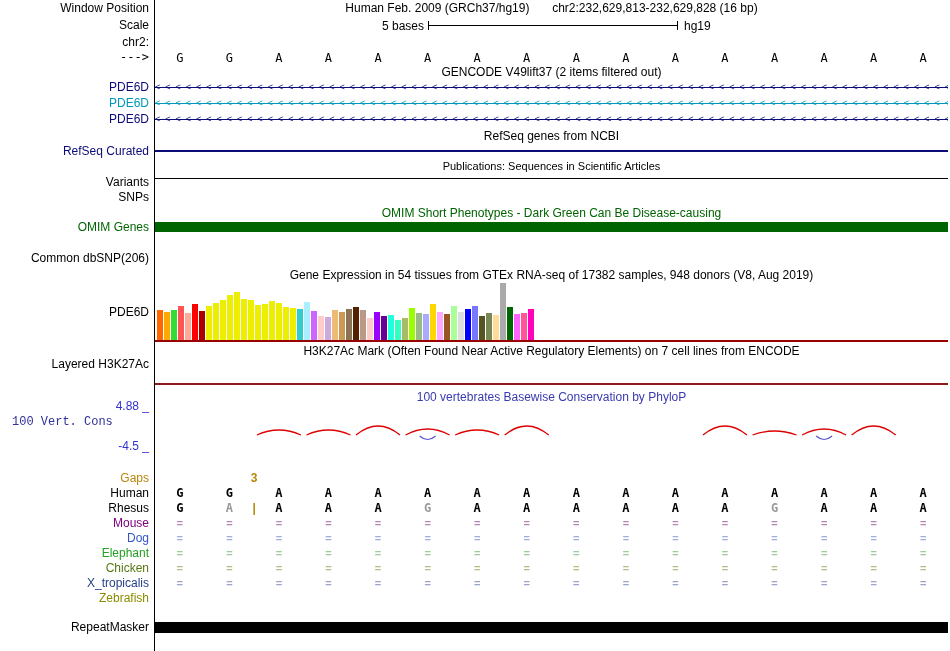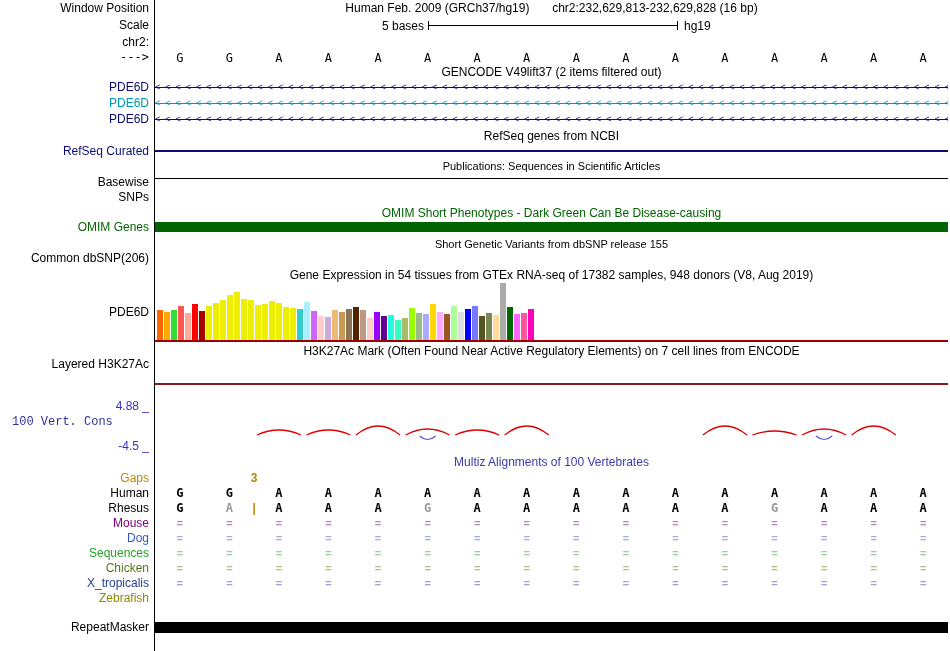--- a/index.html
+++ b/index.html
@@ -79,29 +79,28 @@
         <div style="position: absolute; left: 0px; top: 6px; width: 793px; height: 1px; background: rgb(12, 12, 120);"></div>
         <div style="position: absolute; left: 0px; top: 0px; width: 793px; height: 13px; font-size: 9px; line-height: 13px; letter-spacing: 5px; white-space: nowrap;">&lt;&lt;&lt;&lt;&lt;&lt;&lt;&lt;&lt;&lt;&lt;&lt;&lt;&lt;&lt;&lt;&lt;&lt;&lt;&lt;&lt;&lt;&lt;&lt;&lt;&lt;&lt;&lt;&lt;&lt;&lt;&lt;&lt;&lt;&lt;&lt;&lt;&lt;&lt;&lt;&lt;&lt;&lt;&lt;&lt;&lt;&lt;&lt;&lt;&lt;&lt;&lt;&lt;&lt;&lt;&lt;&lt;&lt;&lt;&lt;&lt;&lt;&lt;&lt;&lt;&lt;&lt;&lt;&lt;&lt;&lt;&lt;&lt;&lt;&lt;&lt;&lt;&lt;&lt;&lt;&lt;&lt;&lt;&lt;&lt;&lt;&lt;&lt;&lt;&lt;</div>
       </div>
     </div>
 
   <div class="title" style="top:130px">RefSeq genes from NCBI</div>
   <div class="lbl navy" style="top:145px">RefSeq Curated</div>
   <div id="refseq-line" class="line" style="top: 150px; height: 2px; background: rgb(12, 12, 120);"></div>
 
   <div class="title small" style="top:160px">Publications: Sequences in Scientific Articles</div>
-  <div class="lbl" style="top:176px">Basewise</div>
+  <div class="lbl" style="top:176px">Variants</div>
   <div class="line" style="top:178px;height:1px;background:#000"></div>
   <div class="lbl" style="top:191px">SNPs</div>
 
   <div class="title green" style="top:207px">OMIM Short Phenotypes - Dark Green Can Be Disease-causing</div>
   <div class="lbl green" style="top:221px">OMIM Genes</div>
   <div id="omim-bar" class="line" style="top: 222px; height: 10px; background: rgb(0, 100, 0);"></div>
 
-  <div class="title small" style="top:238px">Short Genetic Variants from dbSNP release 155</div>
   <div class="lbl" style="top:252px">Common dbSNP(206)</div>
 
   <div class="title" style="top:269px">Gene Expression in 54 tissues from GTEx RNA-seq of 17382 samples, 948 donors (V8, Aug 2019)</div>
   <div class="lbl" style="top:306px">PDE6D</div>
   <div id="gtex-bars" style="position:absolute;left:157px;top:283px;height:57px;display:flex;align-items:flex-end;gap:1px">
       <div style="width: 6px; height: 30px; background: rgb(255, 102, 0); flex: 0 0 auto;"></div>
       <div style="width: 6px; height: 28px; background: rgb(255, 170, 0); flex: 0 0 auto;"></div>
       <div style="width: 6px; height: 30px; background: rgb(51, 221, 51); flex: 0 0 auto;"></div>
       <div style="width: 6px; height: 34px; background: rgb(255, 85, 85); flex: 0 0 auto;"></div>
       <div style="width: 6px; height: 27px; background: rgb(255, 170, 153); flex: 0 0 auto;"></div>
@@ -154,46 +153,46 @@
       <div style="width: 6px; height: 26px; background: rgb(255, 102, 255); flex: 0 0 auto;"></div>
       <div style="width: 6px; height: 27px; background: rgb(255, 85, 153); flex: 0 0 auto;"></div>
       <div style="width: 6px; height: 31px; background: rgb(255, 0, 187); flex: 0 0 auto;"></div>
     </div>
   <div id="gtex-baseline" class="line" style="top: 340px; height: 2px; background: rgb(153, 0, 0);"></div>
 
   <div class="title" style="top:345px">H3K27Ac Mark (Often Found Near Active Regulatory Elements) on 7 cell lines from ENCODE</div>
   <div class="lbl" style="top:358px">Layered H3K27Ac</div>
   <div id="h3k27-line" class="line" style="top: 383px; height: 2px; background: rgb(139, 26, 26);"></div>
 
+  <div class="title blue" style="top:391px">100 vertebrates Basewise Conservation by PhyloP</div>
   <div class="lbl blue2" style="top:400px">4.88 _</div>
   <div class="violet" style="position:absolute;left:12px;top:415px">100 Vert. Cons</div>
   <div class="lbl blue2" style="top:440px">-4.5 _</div>
   <div id="cons-area" style="position:absolute;left:155px;top:408px;width:793px;height:44px"><svg width="793" height="44">
         <path d="M 101.90625 27 Q 123.90625 17 145.90625 27" stroke="#DD0000" stroke-width="1.3" fill="none"></path>
         <path d="M 151.46875 27 Q 173.46875 17 195.46875 27" stroke="#DD0000" stroke-width="1.3" fill="none"></path>
         <path d="M 201.03125 27 Q 223.03125 9 245.03125 27" stroke="#DD0000" stroke-width="1.3" fill="none"></path>
         <path d="M 250.59375 27 Q 272.59375 15 294.59375 27" stroke="#DD0000" stroke-width="1.3" fill="none"></path>
         <path d="M 264.59375 28 Q 272.59375 35 280.59375 28" stroke="#5555CC" stroke-width="1.2" fill="none"></path>
         <path d="M 300.15625 27 Q 322.15625 17 344.15625 27" stroke="#DD0000" stroke-width="1.3" fill="none"></path>
         <path d="M 349.71875 27 Q 371.71875 9 393.71875 27" stroke="#DD0000" stroke-width="1.3" fill="none"></path>
         <path d="M 547.96875 27 Q 569.96875 9 591.96875 27" stroke="#DD0000" stroke-width="1.3" fill="none"></path>
         <path d="M 597.53125 27 Q 619.53125 19 641.53125 27" stroke="#DD0000" stroke-width="1.3" fill="none"></path>
         <path d="M 647.09375 27 Q 669.09375 15 691.09375 27" stroke="#DD0000" stroke-width="1.3" fill="none"></path>
         <path d="M 661.09375 28 Q 669.09375 35 677.09375 28" stroke="#5555CC" stroke-width="1.2" fill="none"></path>
         <path d="M 696.65625 27 Q 718.65625 9 740.65625 27" stroke="#DD0000" stroke-width="1.3" fill="none"></path>
       </svg></div>
 
-  <div class="title blue" style="top:456px">Multiz Alignments of 100 Vertebrates</div>
   <div id="mz-labels" style="position:absolute;left:0;top:472px;width:149px;height:135px">
       <div style="position: absolute; left: 0px; width: 149px; text-align: right; top: 0px; color: rgb(184, 134, 11); line-height: 13px;">Gaps</div>
       <div style="position: absolute; left: 0px; width: 149px; text-align: right; top: 15px; color: rgb(0, 0, 0); line-height: 13px;">Human</div>
       <div style="position: absolute; left: 0px; width: 149px; text-align: right; top: 30px; color: rgb(0, 0, 0); line-height: 13px;">Rhesus</div>
       <div style="position: absolute; left: 0px; width: 149px; text-align: right; top: 45px; color: rgb(128, 0, 128); line-height: 13px;">Mouse</div>
       <div style="position: absolute; left: 0px; width: 149px; text-align: right; top: 60px; color: rgb(51, 85, 204); line-height: 13px;">Dog</div>
-      <div style="position: absolute; left: 0px; width: 149px; text-align: right; top: 75px; color: rgb(34, 160, 34); line-height: 13px;">Sequences</div>
+      <div style="position: absolute; left: 0px; width: 149px; text-align: right; top: 75px; color: rgb(34, 160, 34); line-height: 13px;">Elephant</div>
       <div style="position: absolute; left: 0px; width: 149px; text-align: right; top: 90px; color: rgb(85, 119, 17); line-height: 13px;">Chicken</div>
       <div style="position: absolute; left: 0px; width: 149px; text-align: right; top: 105px; color: rgb(39, 64, 139); line-height: 13px;">X_tropicalis</div>
       <div style="position: absolute; left: 0px; width: 149px; text-align: right; top: 120px; color: rgb(139, 139, 0); line-height: 13px;">Zebrafish</div>
     </div>
   <div id="mz-cells" style="position:absolute;left:155px;top:472px;width:793px;height:135px">
       <div style="position: absolute; left: 0px; top: 0px; width: 793px; height: 13px; line-height: 13px;">
         <div style="position: absolute; left: 99.125px; transform: translateX(-50%); color: rgb(184, 134, 11); font-weight: 600;">3</div>
       </div>
       <div style="position: absolute; left: 0px; top: 15px; width: 793px; height: 13px; line-height: 13px;">
         <div style="position: absolute; left: 24.7812px; transform: translateX(-50%); font-family: &quot;DejaVu Sans Mono&quot;, monospace; font-weight: 600; color: rgb(0, 0, 0);">G</div>

